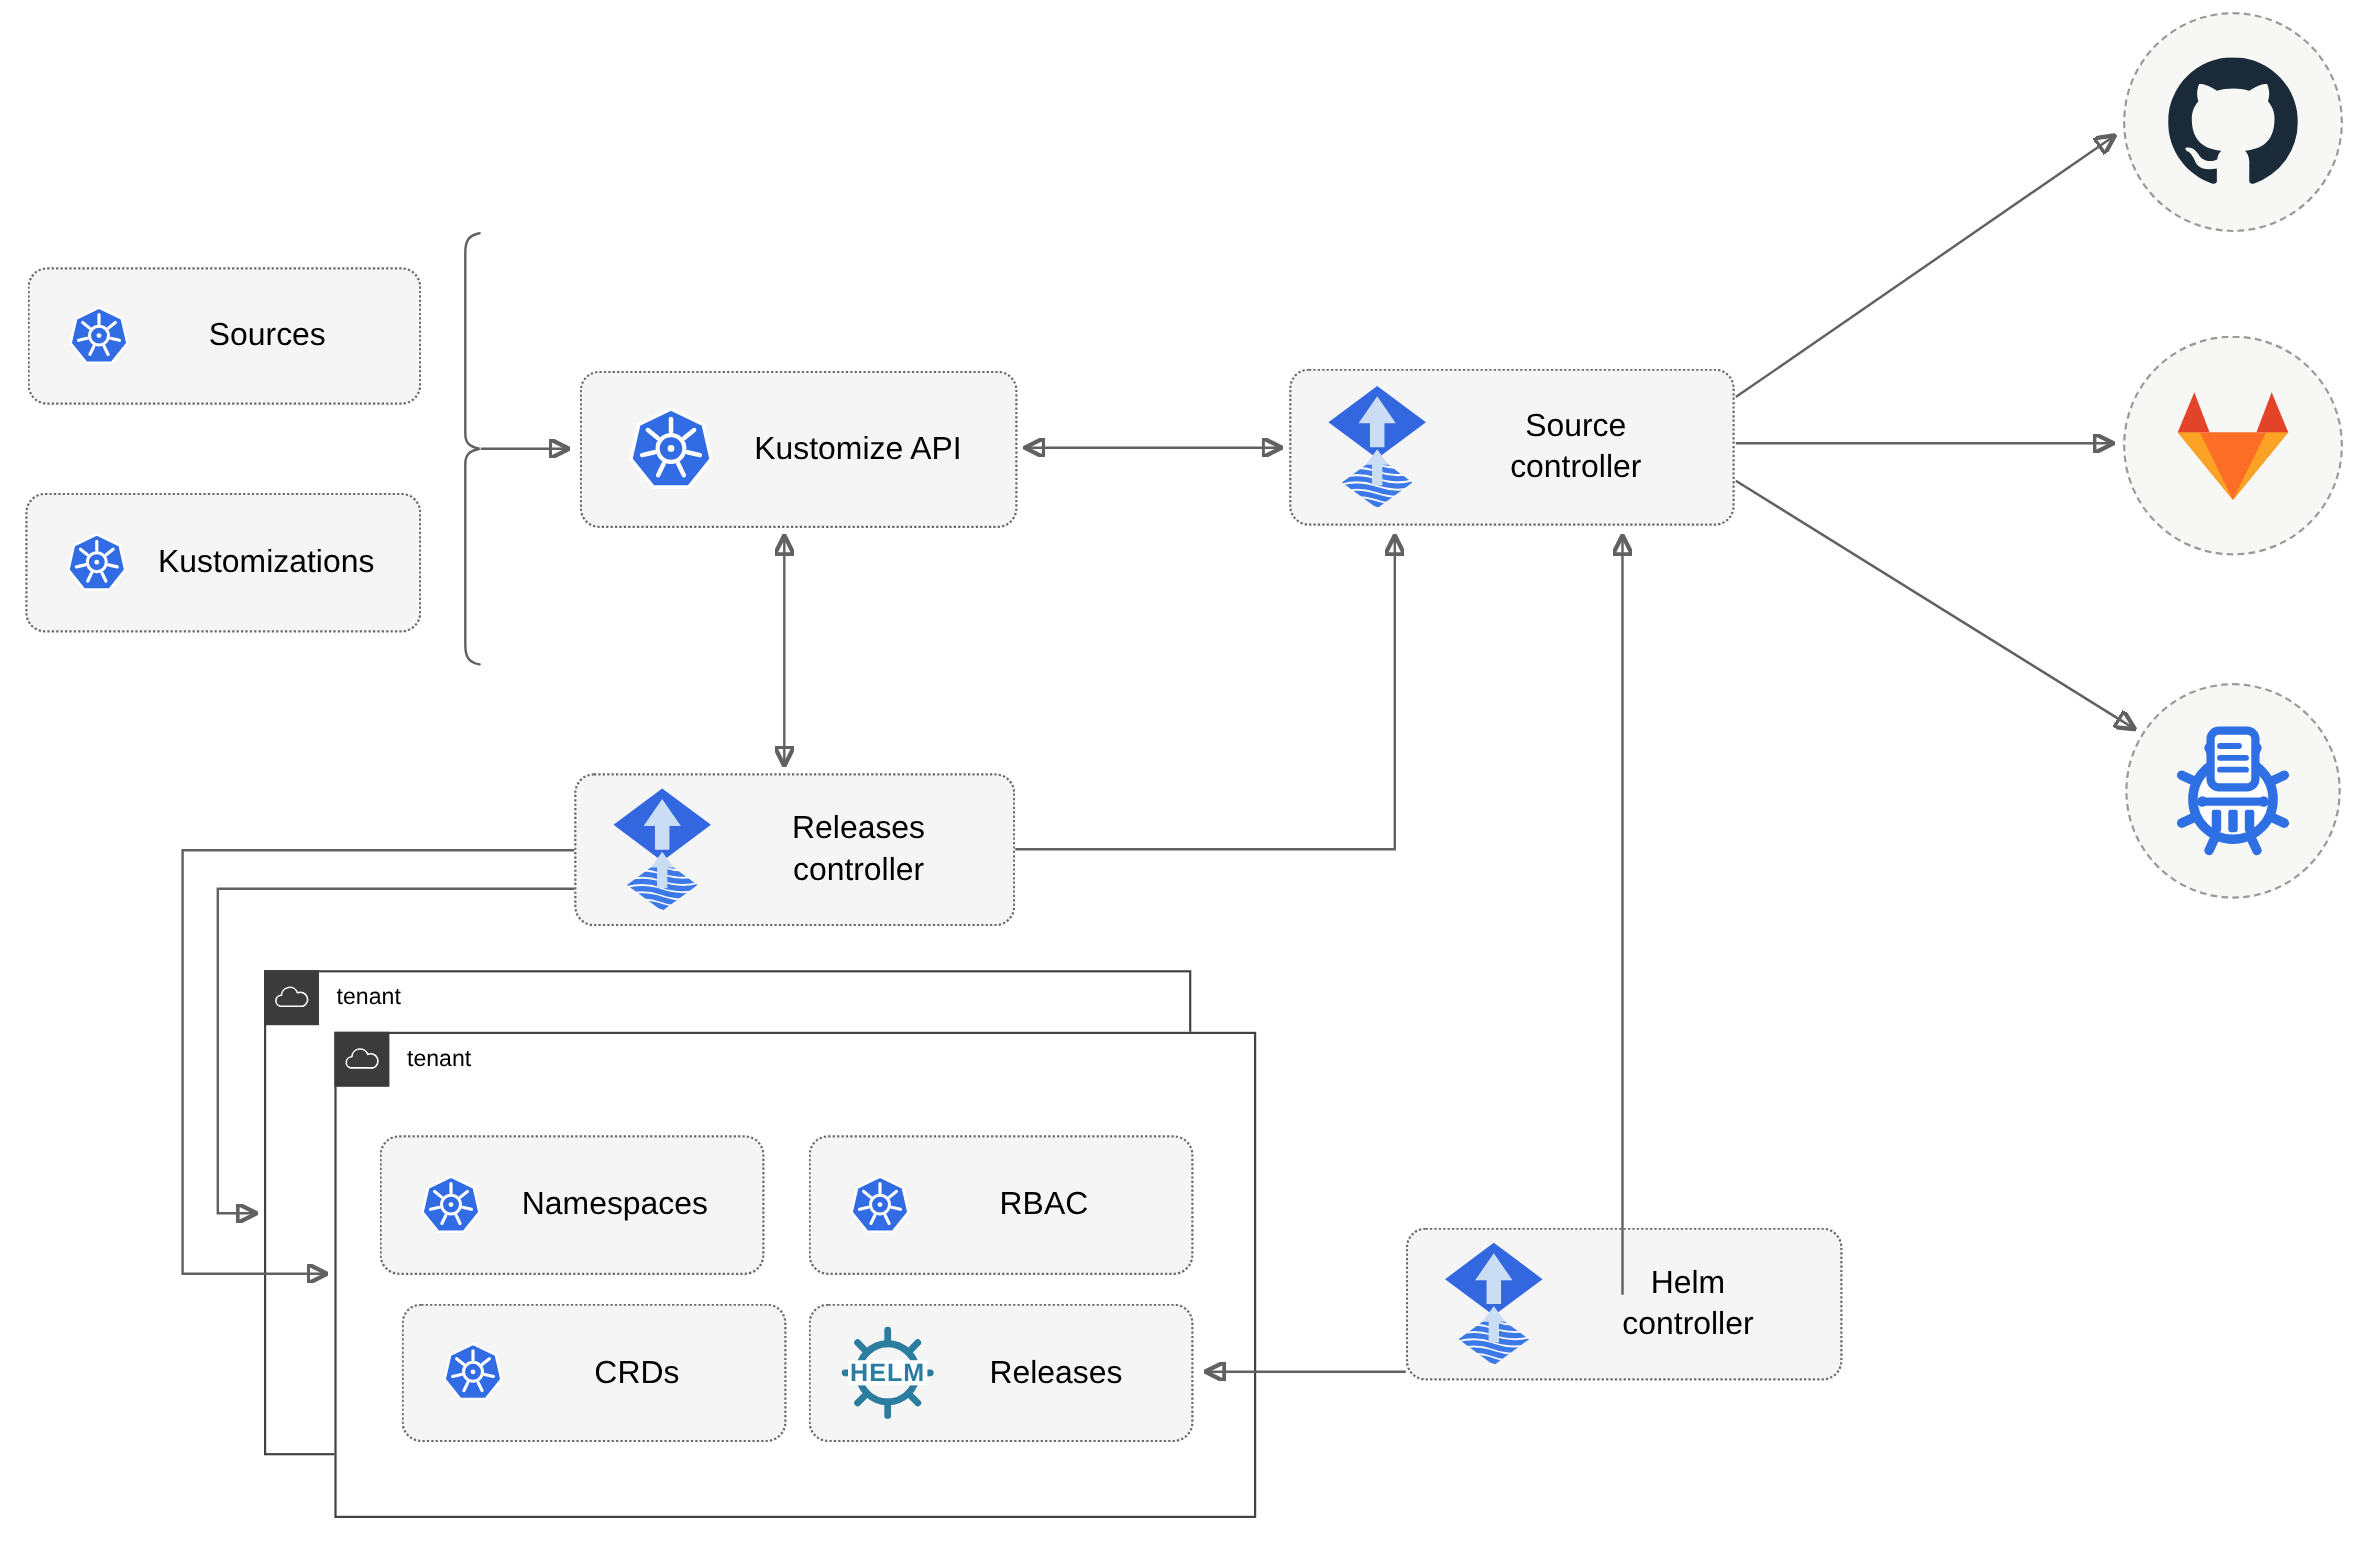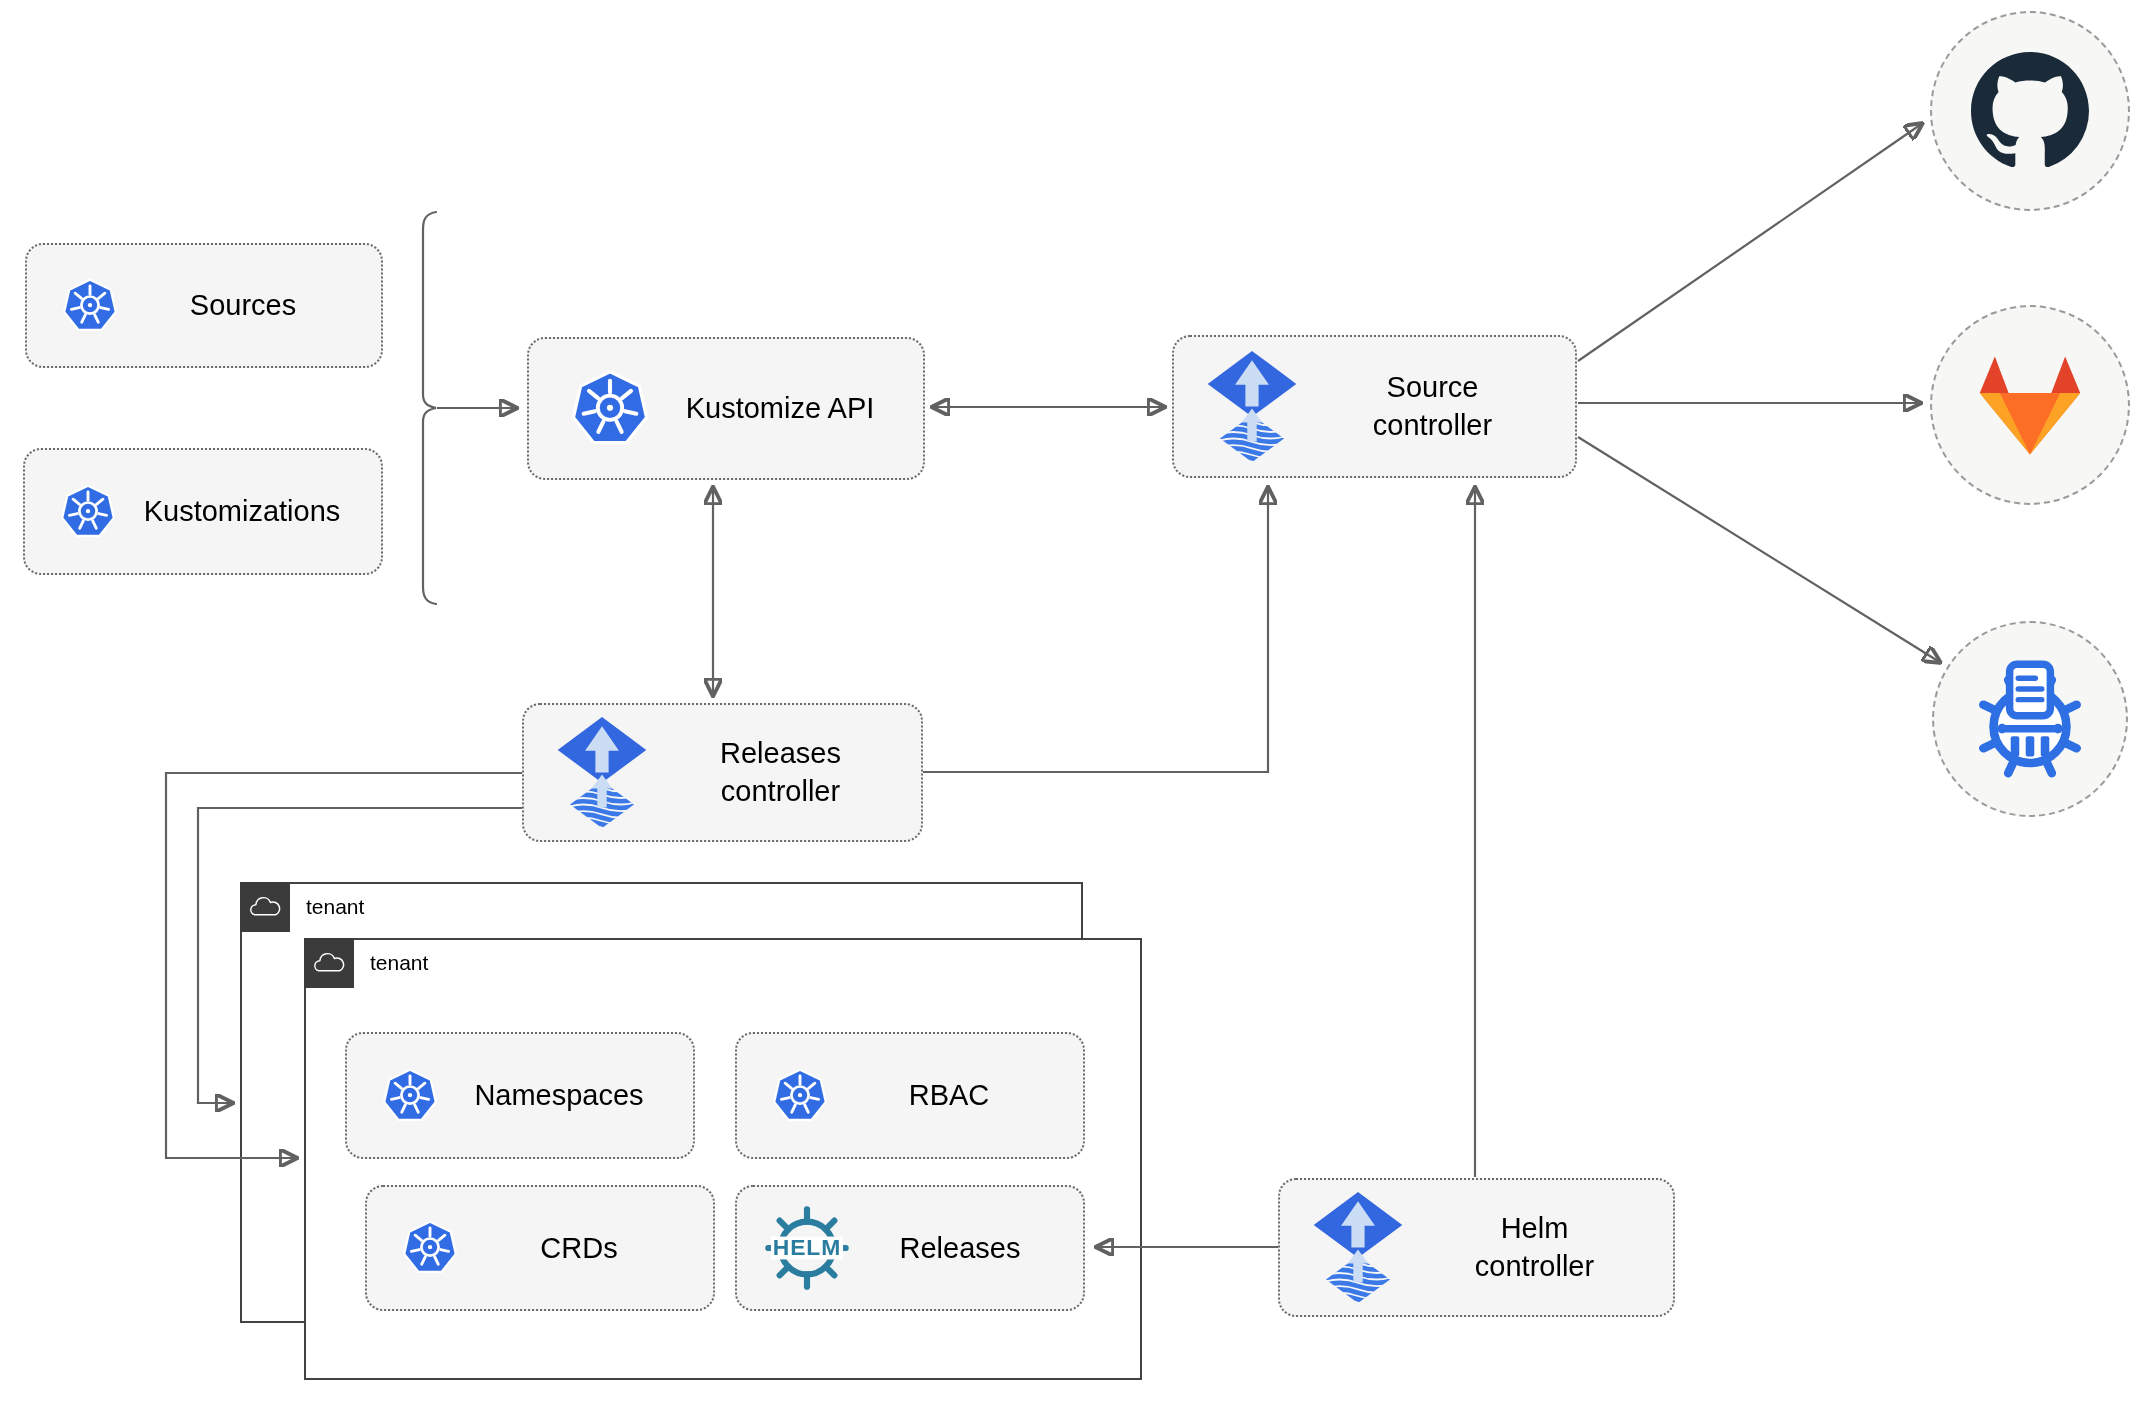--- a/index.html
+++ b/index.html
@@ -179,21 +179,21 @@
     <div class="label"><span class="stacktext">Source controller</span></div>
   </div>
 
   <div class="node" style="left:522px;top:703px;width:401px;height:139px">
     <svg class="icon flux" width="104" height="115">
         <use href="#sym-flux"></use>
       </svg>
     <div class="label"><span class="stacktext">Releases controller</span></div>
   </div>
 
-  <div class="node" style="left:1278px;top:1178px;width:397px;height:139px">
+  <div class="node" style="left:1278px;top:1116px;width:397px;height:139px">
     <svg class="icon flux" width="104" height="115">
         <use href="#sym-flux"></use>
       </svg>
     <div class="label"><span class="stacktext">Helm controller</span></div>
   </div>
 
   <div class="node" style="left:345px;top:1032px;width:350px;height:127px">
     <svg class="icon" width="58" height="58">
         <use href="#sym-k8s"></use>
       </svg>

